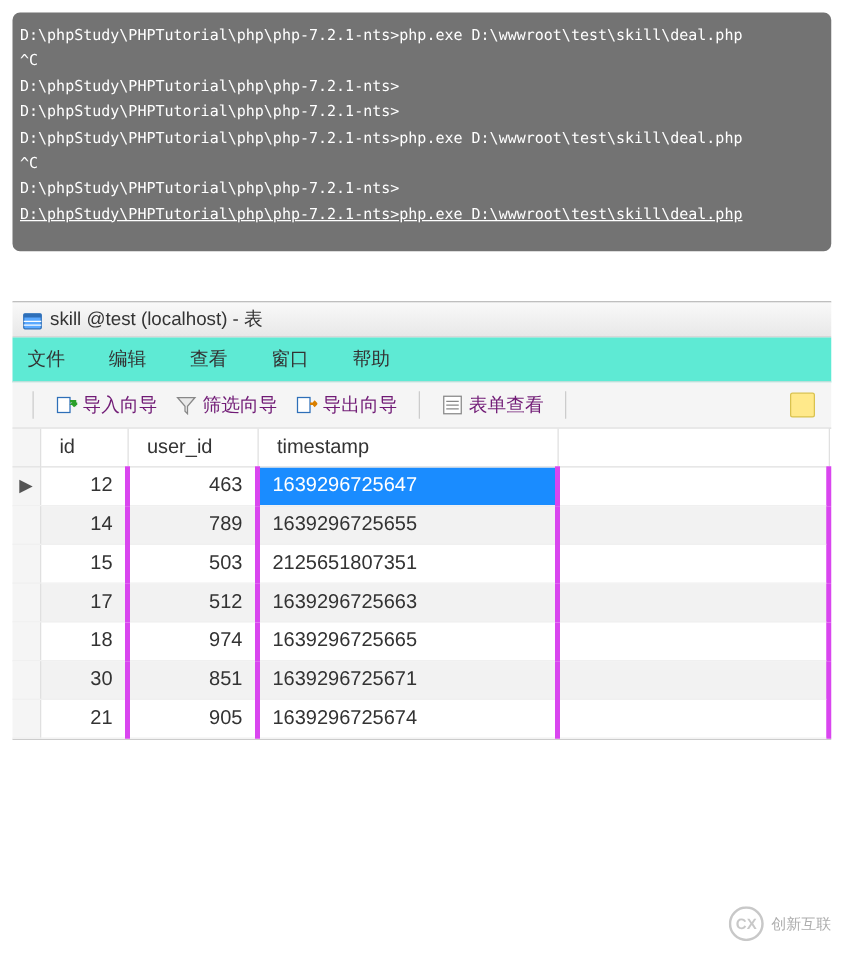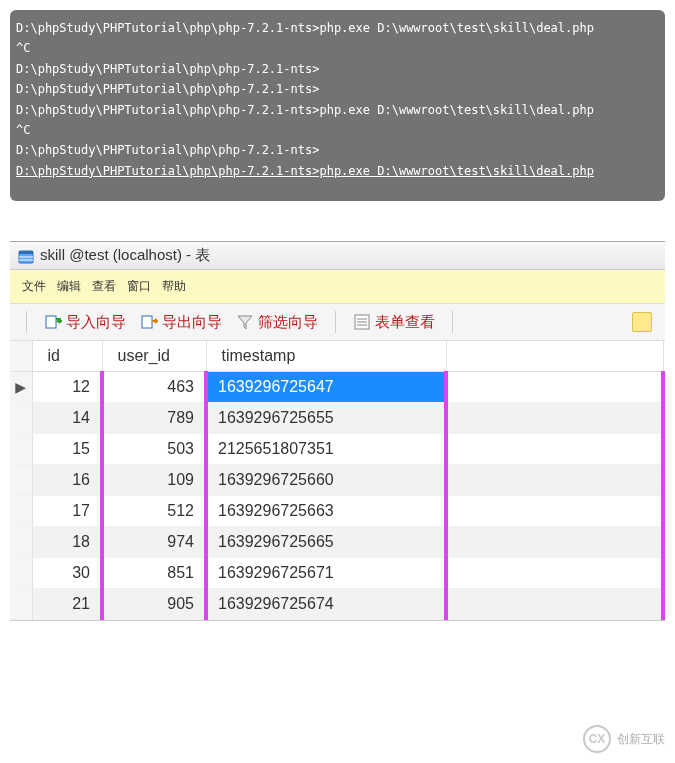--- a/index.html
+++ b/index.html
@@ -52,38 +52,38 @@
       font-size: 15px;
       color: #333;
     }
     .db-titlebar .app-icon {
       width: 16px;
       height: 16px;
       display: inline-flex;
     }
 
     .menubar {
-      background: #fef9c3;
+      background: #5eead4;
       border-bottom: 1px solid #dcdcdc;
       display: flex;
-      gap: 11px;
+      gap: 35px;
       padding: 8px 12px;
-      font-size: 12px;
+      font-size: 15px;
       color: #333;
     }
     .menubar span { cursor: default; }
 
     .toolbar {
       background: #f5f5f5;
       border-bottom: 1px solid #dcdcdc;
       display: flex;
       align-items: center;
       padding: 6px 8px;
       font-size: 15px;
-      color: #b91c1c;
+      color: #701a75;
       gap: 4px;
     }
     .toolbar .sep {
       width: 1px;
       height: 22px;
       background: #ccc;
       margin: 0 8px;
     }
     .tb-btn {
       display: inline-flex;
@@ -223,33 +223,33 @@
             <rect x="2" y="3" width="10" height="12" fill="#fff" stroke="#2e6fb8"></rect>
             <path d="M12 6 L16 6 L16 10" fill="none" stroke="#2aa02a" stroke-width="2"></path>
             <path d="M18 8 L14 8 L16 6 M14 8 L16 10" fill="none" stroke="#2aa02a" stroke-width="2"></path>
           </svg>
       </span>
       <span>导入向导</span>
     </span>
     <span class="tb-btn">
       <span class="tb-icon">
         <svg viewBox="0 0 18 18">
+            <path d="M2 3 L16 3 L10 10 L10 16 L8 14 L8 10 Z" fill="#e9e9e9" stroke="#888"></path>
+          </svg>
+      </span>
+      <span>筛选向导</span>
+    </span>
+    <span class="tb-btn">
+      <span class="tb-icon">
+        <svg viewBox="0 0 18 18">
             <rect x="2" y="3" width="10" height="12" fill="#fff" stroke="#2e6fb8"></rect>
             <path d="M12 8 L17 8 M15 6 L17 8 L15 10" fill="none" stroke="#d97f00" stroke-width="2"></path>
           </svg>
       </span>
       <span>导出向导</span>
-    </span>
-    <span class="tb-btn">
-      <span class="tb-icon">
-        <svg viewBox="0 0 18 18">
-            <path d="M2 3 L16 3 L10 10 L10 16 L8 14 L8 10 Z" fill="#e9e9e9" stroke="#888"></path>
-          </svg>
-      </span>
-      <span>筛选向导</span>
     </span>
     <div class="sep"></div>
     <span class="tb-btn">
       <span class="tb-icon">
         <svg viewBox="0 0 18 18">
             <rect x="2" y="2" width="14" height="14" fill="#fff" stroke="#888"></rect>
             <line x1="4" y1="6" x2="14" y2="6" stroke="#888"></line>
             <line x1="4" y1="9" x2="14" y2="9" stroke="#888"></line>
             <line x1="4" y1="12" x2="14" y2="12" stroke="#888"></line>
           </svg>
@@ -291,27 +291,20 @@
         </tr>
         <tr>
           <td class="rowhead"></td>
           <td class="id">15</td>
           <td class="uid">503</td>
           <td class="ts">2125651807351</td>
           <td></td>
         </tr>
         <tr>
           <td class="rowhead"></td>
-          <td class="id">16</td>
-          <td class="uid">109</td>
-          <td class="ts">1639296725660</td>
-          <td></td>
-        </tr>
-        <tr>
-          <td class="rowhead"></td>
           <td class="id">17</td>
           <td class="uid">512</td>
           <td class="ts">1639296725663</td>
           <td></td>
         </tr>
         <tr>
           <td class="rowhead"></td>
           <td class="id">18</td>
           <td class="uid">974</td>
           <td class="ts">1639296725665</td>

